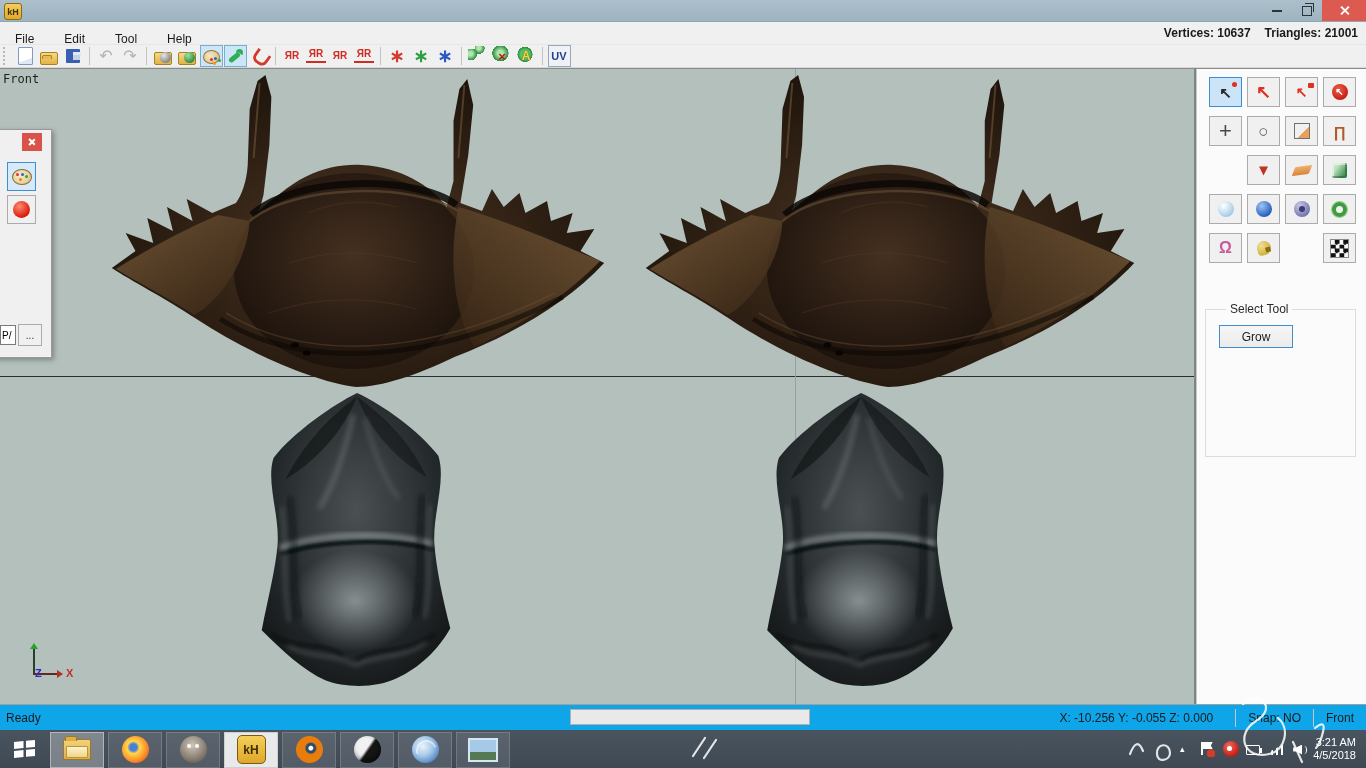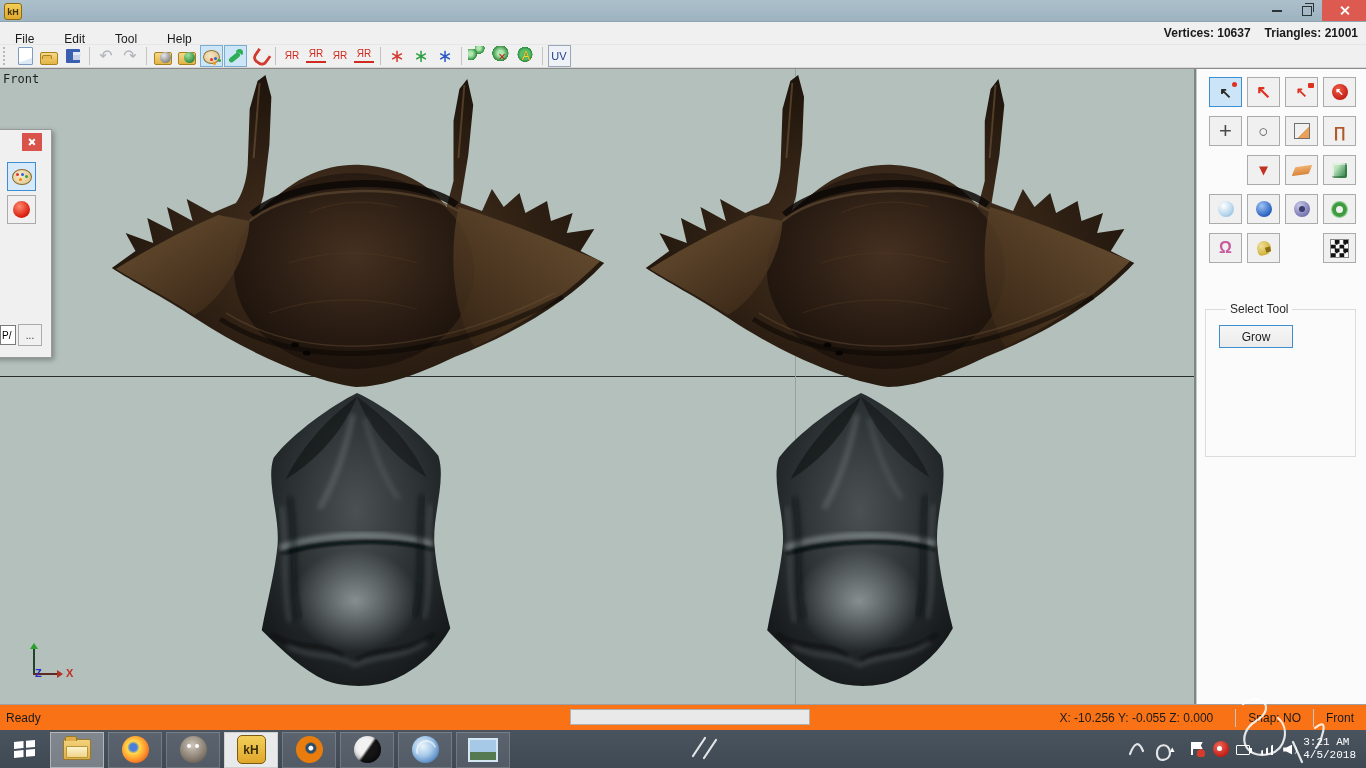--- a/index.html
+++ b/index.html
@@ -27,21 +27,21 @@
 
   
   #toolbar{height:24px;background:#f0f0f0;border-top:1px solid #e6e6e6;display:flex;align-items:center;border-bottom:1px solid #d8d8d8;box-sizing:border-box;}
   #grip{width:4px;height:18px;margin:0 4px 0 3px;border-left:2px dotted #b8b8b8;}
   #tbslots{display:flex;align-items:center;}
   .tb-btn{width:23px;height:22px;padding:0;margin:0 0.5px;background:transparent;border:1px solid transparent;display:flex;align-items:center;justify-content:center;box-sizing:border-box;}
   .tb-btn.checked{background:#cde6f7;border-color:#79aed2;}
   .tb-btn.framed{border-color:#98a8b8;background:#eef2f6;}
   .tb-btn.disabled{opacity:.9;}
   .tb-sep{width:1px;height:18px;background:#c3c3c3;margin:0 4px;}
-  .ti{position:relative;width:20px;height:20px;display:flex;align-items:center;justify-content:center;font-weight:normal;font-size:13px;line-height:1;}
+  .ti{position:relative;width:20px;height:20px;display:flex;align-items:center;justify-content:center;font-weight:bold;font-size:13px;line-height:1;}
   .ti-new-file{width:13px;height:16px;background:linear-gradient(160deg,#fff 70%,#dfe9f5 71%);border:1px solid #7d9cc0;border-radius:1px;}
   .ti-open-file,.ti-import-model,.ti-export-model{width:16px;height:11px;background:linear-gradient(#f7d98a,#e3b345);border:1px solid #a8821e;border-radius:2px;margin-top:5px;}
   .ti-open-file::before{content:"";position:absolute;top:2px;left:1px;width:8px;height:3px;background:#e8bc52;border:1px solid #a8821e;border-bottom:none;border-radius:2px 2px 0 0;}
   .ti-save-file{width:14px;height:14px;background:#3a5fb0;border-radius:1px;}
   .ti-save-file::before{content:"";position:absolute;top:3px;left:7px;width:8px;height:4px;background:#dfe8f5;}
   .ti-save-file::after{content:"";position:absolute;bottom:3px;left:7px;width:7px;height:5px;background:#c4d1e8;}
   .ti-undo,.ti-redo{color:#a9aeb5;font-size:16px;font-weight:normal;}
   .ti-import-model::after,.ti-export-model::after{content:"";position:absolute;right:0px;bottom:1px;width:11px;height:11px;border-radius:50%;}
   .ti-import-model::after{background:radial-gradient(circle at 35% 30%,#e6e6e6,#838383 75%);}
   .ti-export-model::after{background:radial-gradient(circle at 35% 30%,#9fe09f,#2e8b3e 75%);}
@@ -117,21 +117,21 @@
   .fp-btn{width:29px;height:29px;background:#f0f0f0;border:1px solid #ababab;display:flex;align-items:center;justify-content:center;padding:0;box-sizing:border-box;}
   .fp-btn.selected{background:#d6eafc;border-color:#3d8fd1;}
   .mi-palette{position:relative;width:18px;height:14px;border-radius:50%;background:radial-gradient(circle at 40% 40%,#f6ecd2,#ddbd7e);border:1px solid #8a6a2a;}
   .mi-palette::after{content:"";position:absolute;left:3px;top:3px;width:3px;height:3px;border-radius:50%;background:#d33;box-shadow:5px 0 0 #36c,9px 2px 0 #3a3,3px 5px 0 #e80;}
   .mi-red-sphere{width:17px;height:17px;border-radius:50%;background:radial-gradient(circle at 38% 32%,#ff8a70,#d81c0c 70%,#8e0e04);}
   #fpbottom{position:absolute;left:40px;bottom:11px;display:flex;align-items:center;gap:2px;}
   #fpinput{width:12px;height:18px;border:1px solid #7a7a7a;background:#fff;font-size:10px;padding:0 1px;font-family:"Liberation Sans",sans-serif;}
   #fpbrowse{width:24px;height:22px;font-size:10px;background:#f0f0f0;border:1px solid #ababab;color:#333;font-family:"Liberation Sans",sans-serif;}
 
   
-  #statusbar{height:26px;background:#f97316;border-top:1px solid #9f9f9f;display:flex;align-items:center;font-size:12px;color:#1a1a1a;position:relative;box-sizing:border-box;}
+  #statusbar{height:26px;background:#0ea5e9;border-top:1px solid #9f9f9f;display:flex;align-items:center;font-size:12px;color:#1a1a1a;position:relative;box-sizing:border-box;}
   #sb-ready{padding-left:6px;flex:1;}
   #sb-progress{position:absolute;left:570px;top:4px;width:240px;height:16px;border:1px solid #b0b0b0;background:#e9e9e9;box-sizing:border-box;}
   .sb-seg{padding:0 12px;border-left:1px solid #c6c6c6;height:18px;line-height:18px;}
   #sb-coords{border-left:none;padding-right:22px;}
 
   
   #taskbar{height:38px;background:linear-gradient(#4a545f,#3f4954);display:flex;align-items:stretch;position:relative;}
   .tk-start{width:48px;display:flex;align-items:center;justify-content:center;background:transparent;border:none;}
   .start-logo{width:21px;height:16px;transform:skewY(-6deg);background:
     linear-gradient(#fff,#fff) 0 0/9.5px 7px no-repeat,
@@ -162,21 +162,21 @@
   .tri-action-center{background:radial-gradient(circle at 72% 78%,#d43b2a 0 4px,transparent 4.5px);}
   .tri-antivirus{width:16px;height:16px;}
   .tri-antivirus::before{content:"";position:absolute;inset:0;border-radius:50%;background:radial-gradient(circle at 38% 32%,#f26a5a,#c01810 75%);}
   .tri-antivirus::after{content:"";position:absolute;left:4px;top:5px;width:5px;height:5px;border-radius:50%;background:#fff;}
   .tri-power::before{content:"";position:absolute;left:0;top:4px;width:12px;height:8px;border:1.5px solid #fff;border-radius:1px;}
   .tri-power::after{content:"";position:absolute;left:14px;top:7px;width:2px;height:5px;background:#fff;}
   .tri-network{width:15px;height:12px;background:repeating-linear-gradient(90deg,#fff 0 2.5px,transparent 2.5px 5px);clip-path:polygon(0 100%,0 64%,100% 0,100% 100%);}
   .tri-volume{width:14px;height:13px;}
   .tri-volume::before{content:"";position:absolute;left:0;top:2px;width:9px;height:10px;background:#fff;clip-path:polygon(0 30%,35% 30%,100% 0,100% 100%,35% 70%,0 70%);}
   .tri-volume::after{content:"";position:absolute;right:0px;top:3px;width:5px;height:8px;border-right:1.6px solid #fff;border-radius:50%;}
-  #clock{color:#fff;font-size:11px;line-height:13px;text-align:left;padding:0 10px 0 4px;align-self:center;font-family:Liberation Mono, monospace;}
+  #clock{color:#fff;font-size:11px;line-height:13px;text-align:right;padding:0 10px 0 4px;align-self:center;}
   #scribble{position:absolute;left:660px;top:690px;width:706px;height:78px;pointer-events:none;z-index:60;}
 </style>
 </head>
 <body>
 
 <div id="app">
 
   <div id="titlebar">
     <span class="appicon">kH</span>
     <div id="wbtns">

